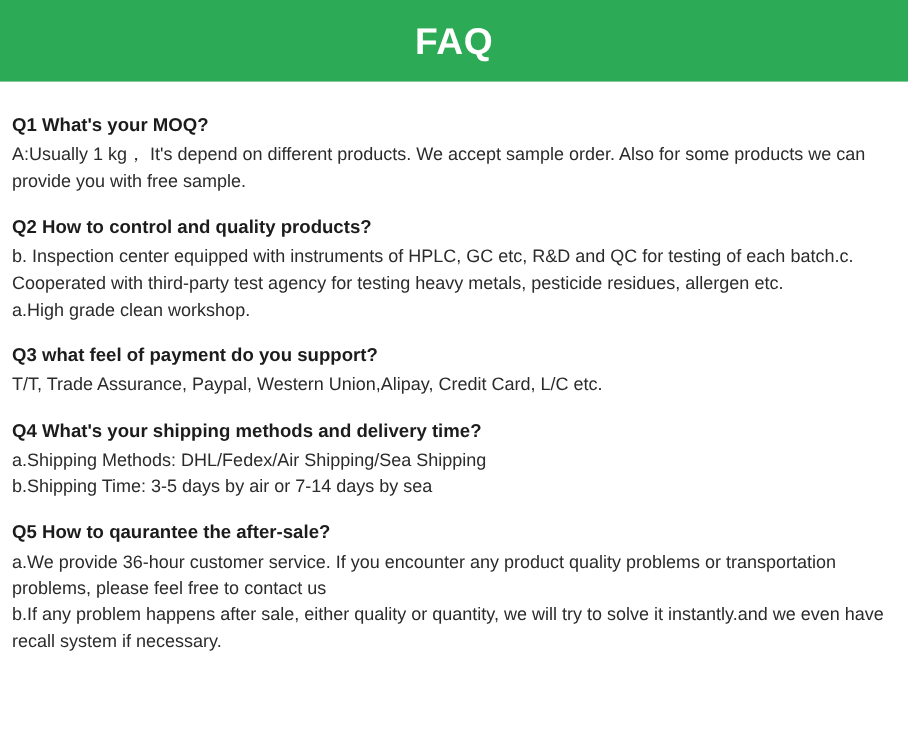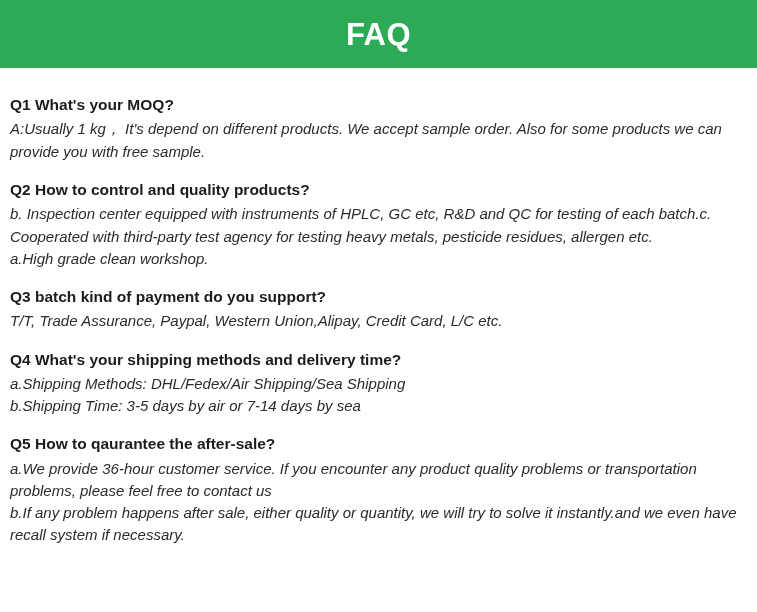--- a/index.html
+++ b/index.html
@@ -48,21 +48,20 @@
     font-size: 15.5px;
     font-weight: bold;
     color: #1c1c1c;
     line-height: 1.45;
     margin-bottom: 2px;
   }
   .faq-a {
     font-size: 15px;
     color: #2b2b2b;
     line-height: 1.48;
-    font-style: italic;
   }
   .faq-a-line {
     display: block;
   }
 </style>
 </head>
 <body>
 
 <div class="page">
 
@@ -81,21 +80,21 @@
 
     <div class="faq-item">
       <div class="faq-q">Q2 How to control and quality products?</div>
       <div class="faq-a">
         <span class="faq-a-line">b. Inspection center equipped with instruments of HPLC, GC etc, R&amp;D and QC for testing of each batch.c. Cooperated with third-party test agency for testing heavy metals, pesticide residues, allergen etc.</span>
         <span class="faq-a-line">a.High grade clean workshop.</span>
       </div>
     </div>
 
     <div class="faq-item">
-      <div class="faq-q">Q3 batch kind of payment do you support?</div>
+      <div class="faq-q">Q3 what feel of payment do you support?</div>
       <div class="faq-a">
         <span class="faq-a-line">T/T, Trade Assurance, Paypal, Western Union,Alipay, Credit Card, L/C etc.</span>
       </div>
     </div>
 
     <div class="faq-item">
       <div class="faq-q">Q4 What's your shipping methods and delivery time?</div>
       <div class="faq-a">
         <span class="faq-a-line">a.Shipping Methods: DHL/Fedex/Air Shipping/Sea Shipping</span>
         <span class="faq-a-line">b.Shipping Time: 3-5 days by air or 7-14 days by sea</span>

